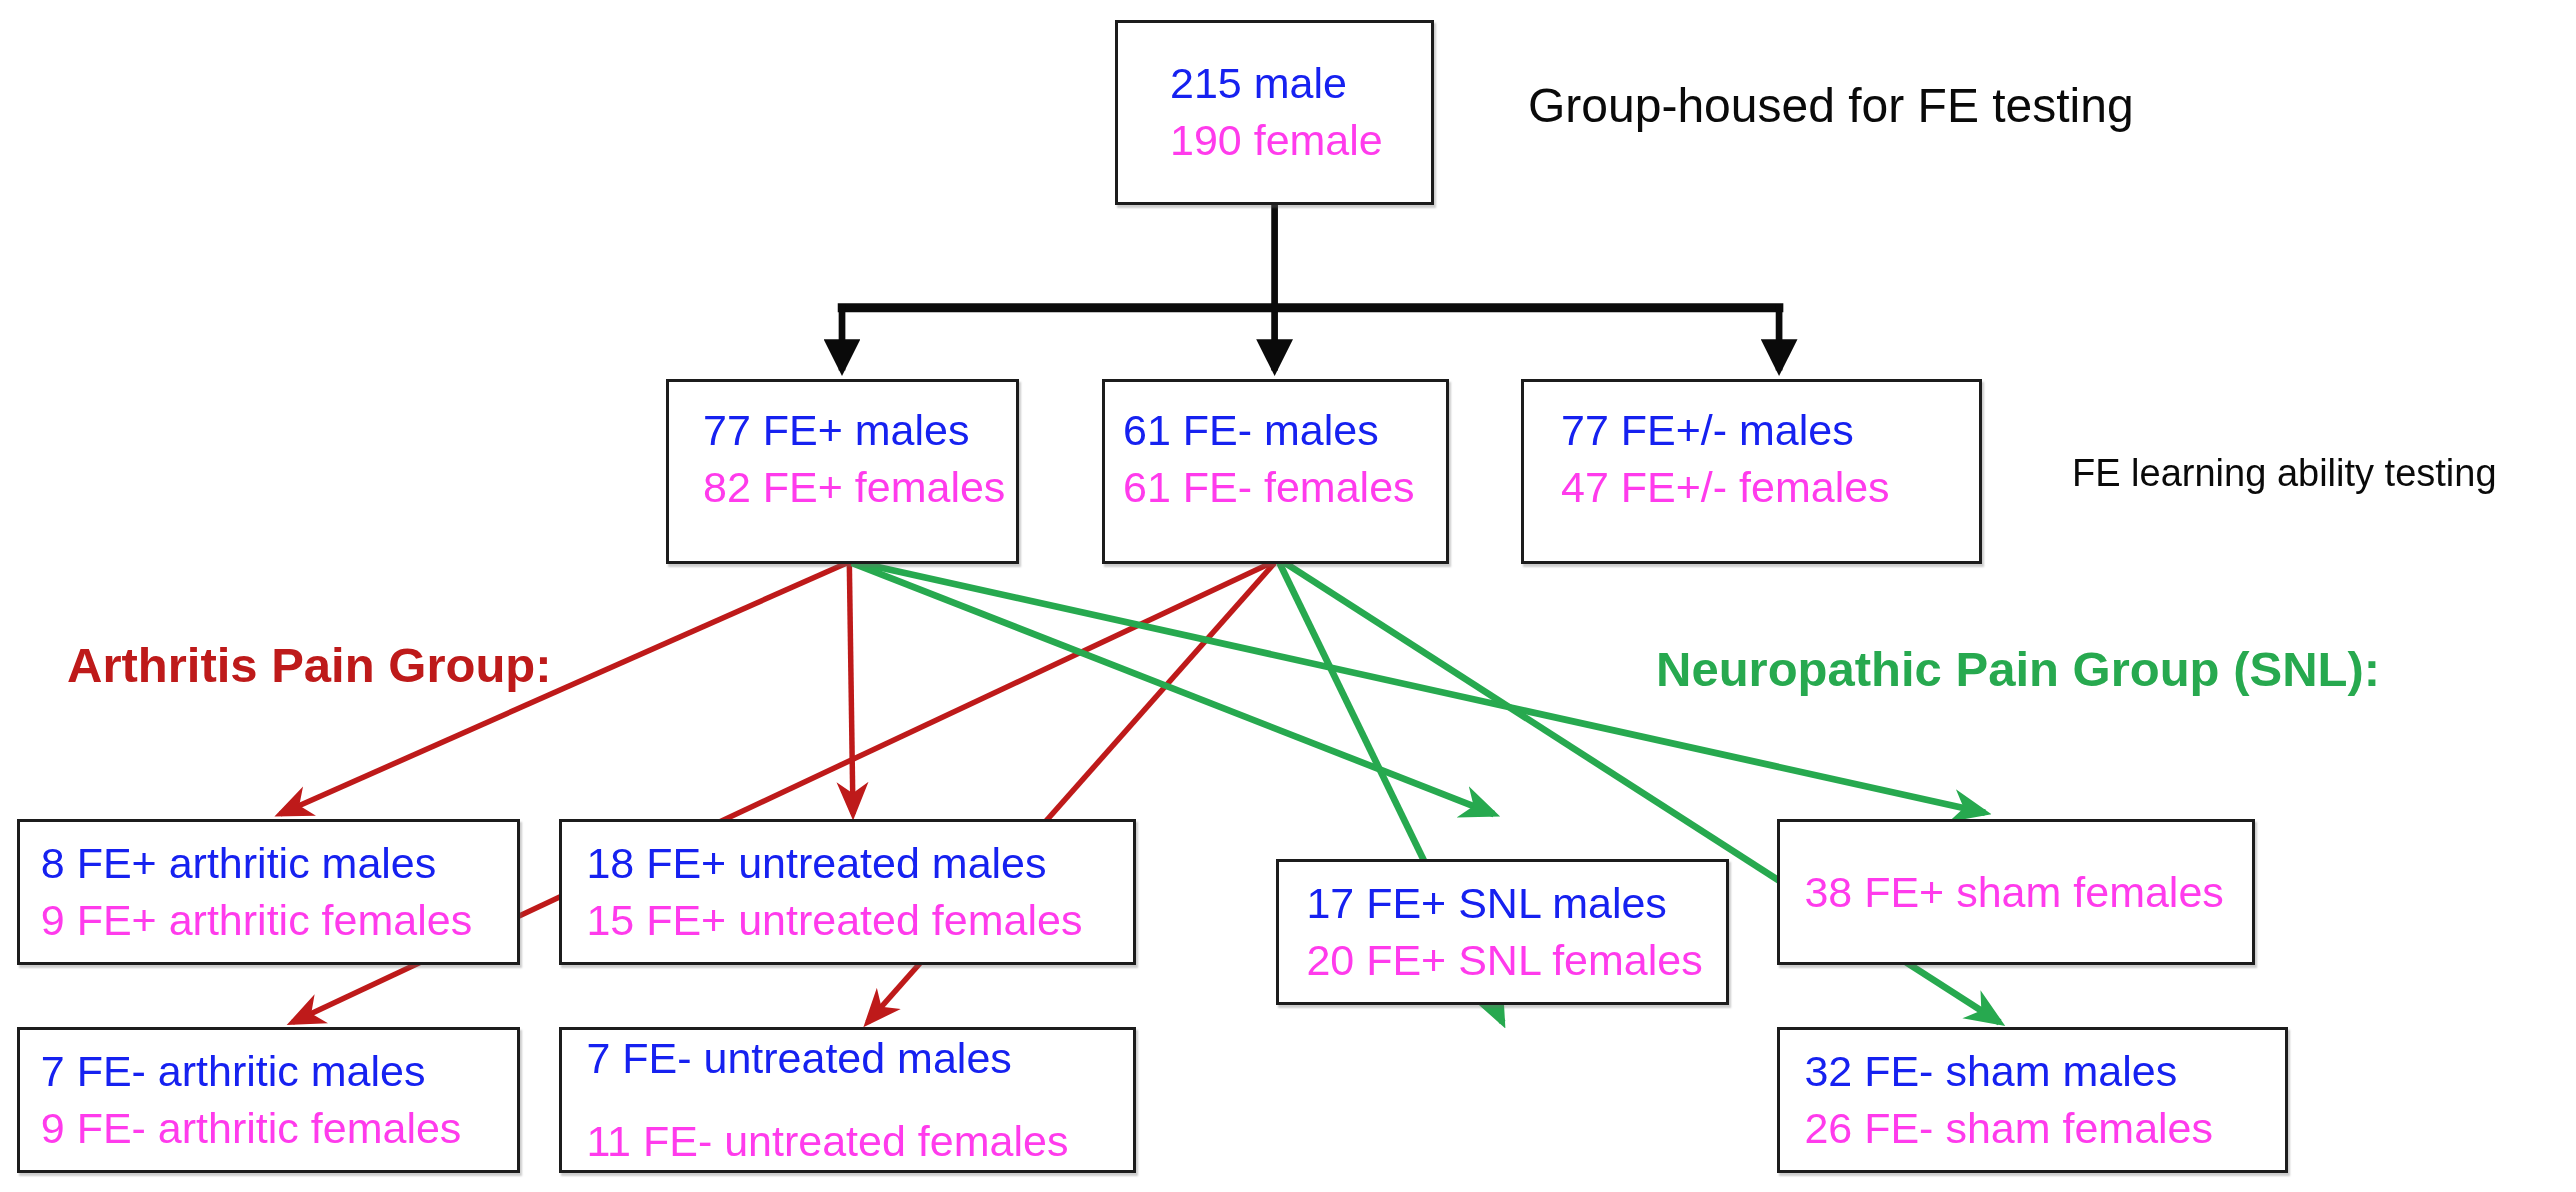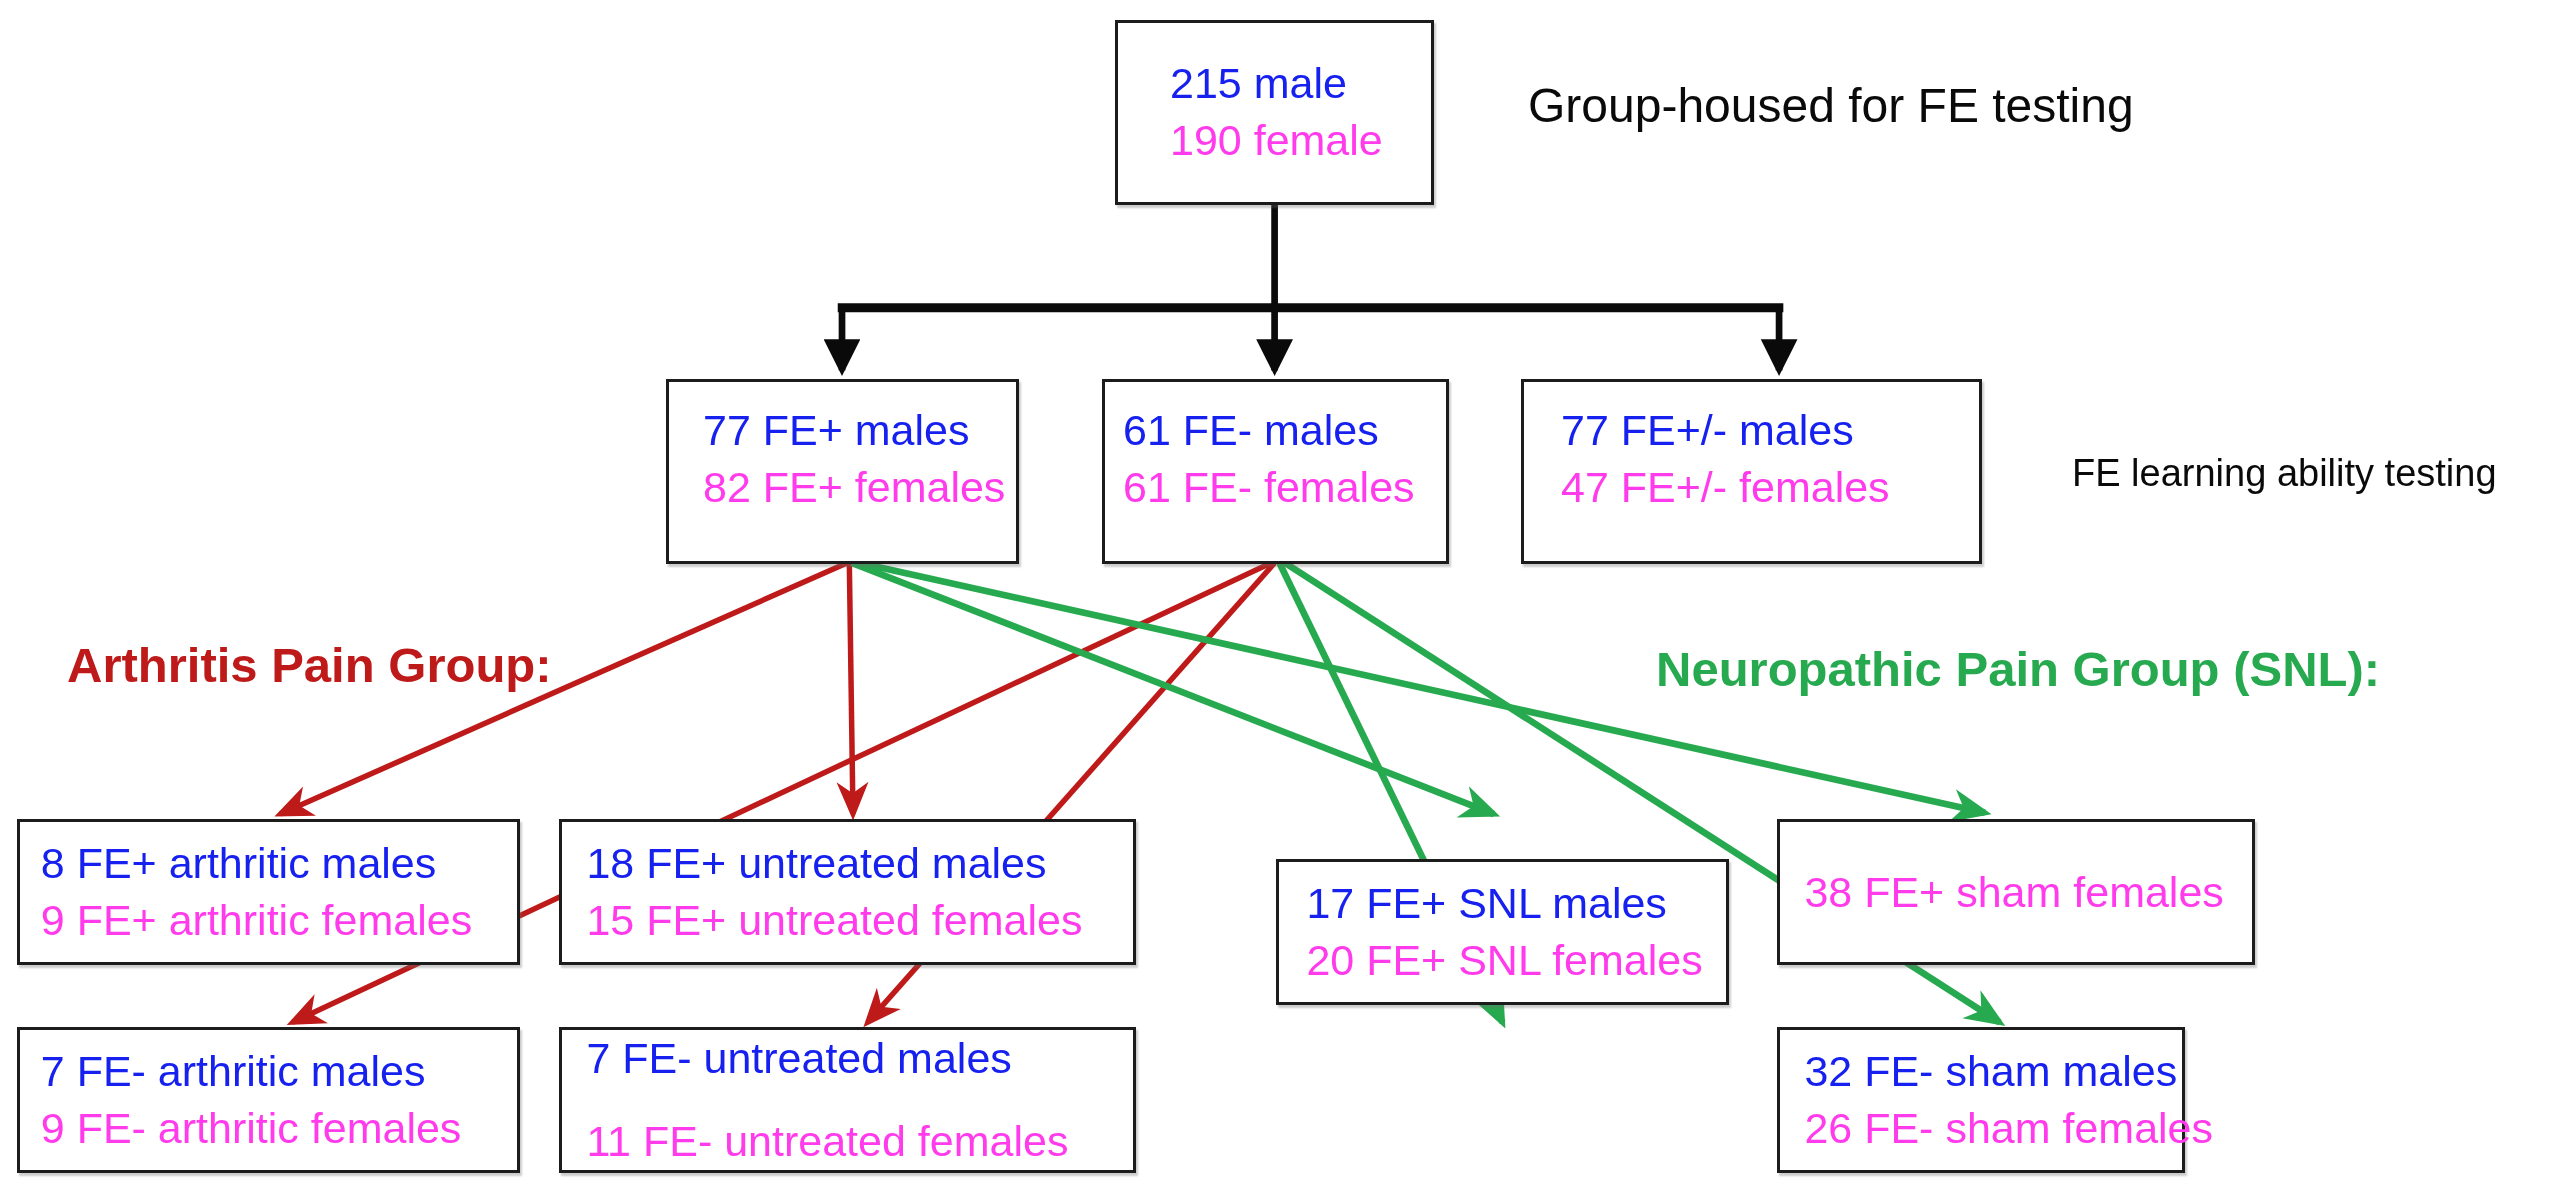--- a/index.html
+++ b/index.html
@@ -46,21 +46,21 @@
   .node.r2a     { left: 666px; top: 379px; width: 353px; height: 185px; padding-left: 34px; padding-bottom: 24.4px; }
   .node.r2b     { left: 1102px; top: 379px; width: 347px; height: 185px; padding-left: 18px; padding-bottom: 24.4px; }
   .node.r2c     { left: 1521px; top: 379px; width: 461px; height: 185px; padding-left: 37px; padding-bottom: 24.4px; }
   .node.r3a     { left: 16.5px;   top: 819px; width: 503px; height: 146px; padding-left: 21.3px; }
   .node.r3b     { left: 559px;  top: 819px; width: 577px; height: 146px; padding-left: 24.4px; }
   .node.r3c     { left: 1276px; top: 819px; width: 453px; height: 146px; padding-left: 27.4px; margin-top: 40px; }
   .node.r3d     { left: 1777px; top: 819px; width: 478px; height: 146px; padding-left: 24.4px; }
   .node.r4a     { left: 16.5px;   top: 1027px; width: 503px; height: 146px; padding-left: 21.3px; }
   .node.r4b     { left: 559px;  top: 1027px; width: 577px; height: 146px; padding-left: 24.4px; justify-content: space-between; }
   .node.r4c     { left: 1276px; top: 1027px; width: 453px; height: 146px; padding-left: 27.4px; }
-  .node.r4d     { left: 1777px; top: 1027px; width: 408px; height: 146px; padding-left: 24.4px; }
+  .node.r4d     { left: 1777px; top: 1027px; width: 511px; height: 146px; padding-left: 24.4px; }
 
   .caption {
     position: absolute;
     z-index: 2;
     white-space: nowrap;
     color: #0a0a0a;
   }
   .cap-group-housed { left: 1528px; top: 78px; font-size: 48px; }
   .cap-fe-learning  { left: 2072px; top: 452px; font-size: 38px; }
   .cap-arthritis    { left: 67px;  top: 637px; font-size: 49px; font-weight: 700; color: var(--arthritis-red); }

